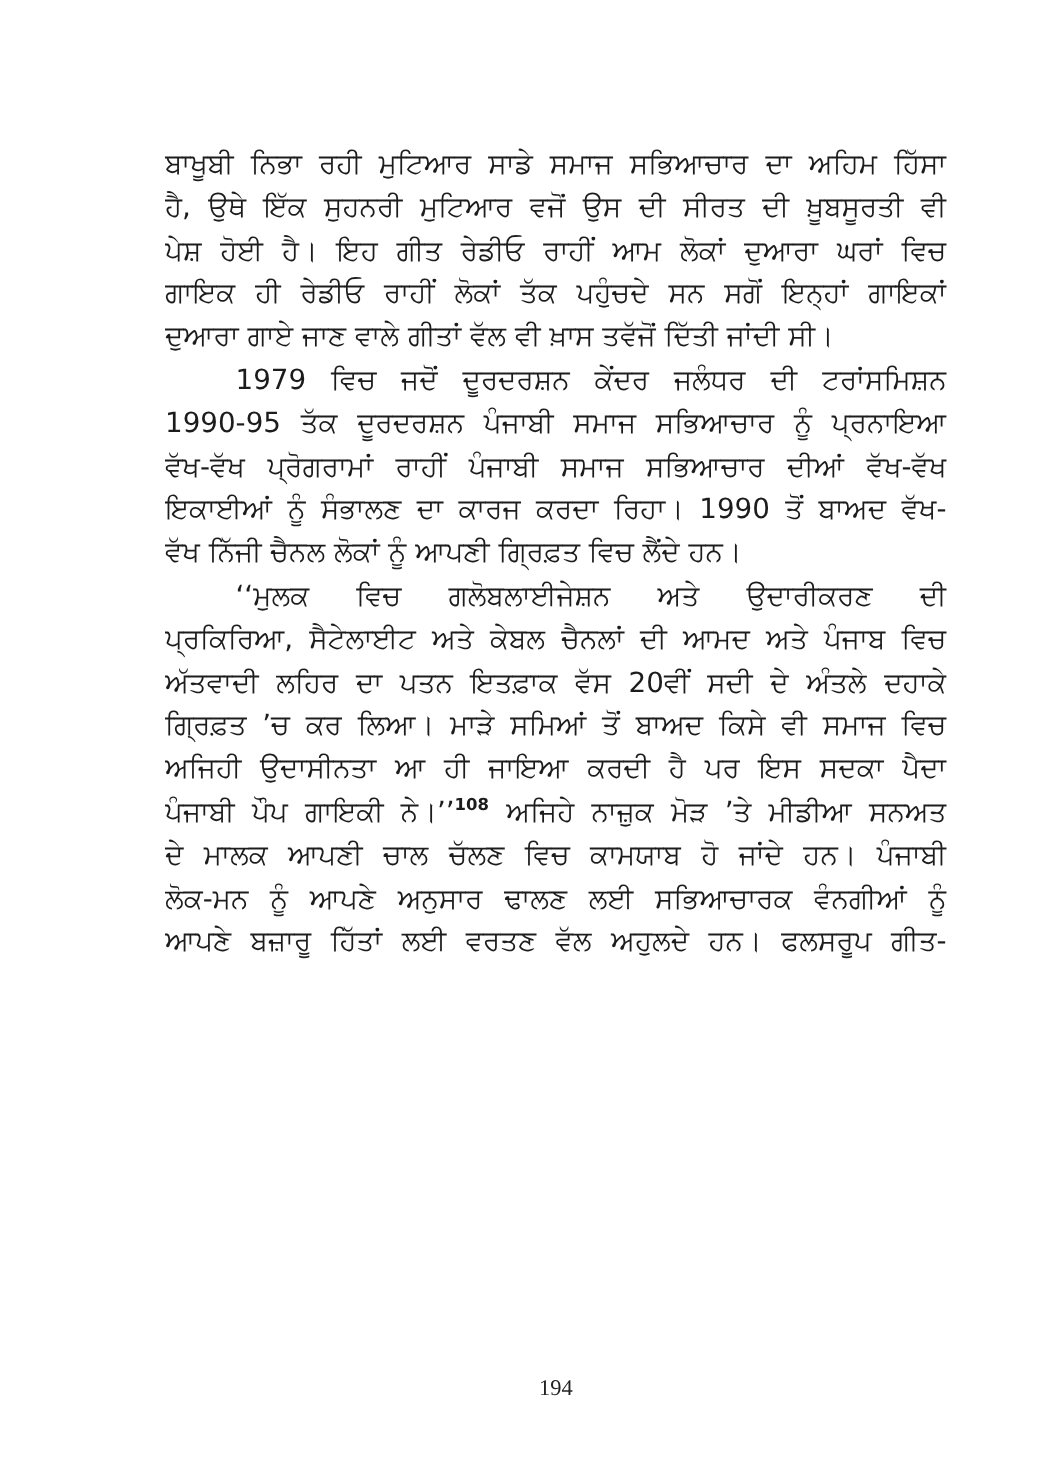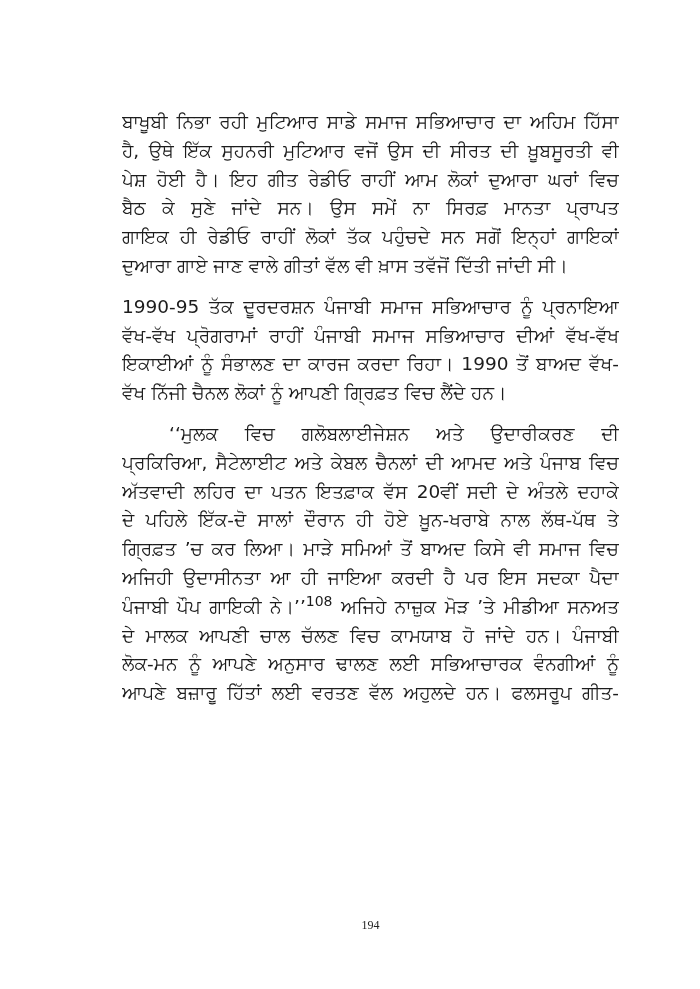--- a/index.html
+++ b/index.html
@@ -16,83 +16,82 @@
     font-family: "DejaVu Sans", sans-serif;
     overflow: hidden;
   }
   .text-block {
     position: absolute;
     left: 110px;
     top: 96px;
     width: 521px;
   }
   .para {
-    margin: 12px;
+    margin: 0;
     padding: 0;
   }
   .line {
     font-size: 18.5px;
     line-height: 28.8px;
     height: 28.8px;
     overflow: hidden;
     text-align: justify;
     text-align-last: justify;
     -moz-text-align-last: justify;
   }
   .line.indent {
     text-indent: 47px;
   }
   .line.para-end {
     text-align-last: left;
     -moz-text-align-last: left;
   }
   sup.fnref {
-    font-size: 14px;
+    font-size: 11px;
     line-height: 0;
     vertical-align: super;
-    font-weight: normal;
+    font-weight: bold;
   }
   .page-num {
     position: absolute;
     top: 918px;
     left: 110px;
     width: 521px;
     text-align: center;
     font-family: "Liberation Serif", serif;
-    font-size: 12px;
+    font-size: 15px;
     color: #222222;
   }
 </style>
 </head>
 <body>
 
 <div class="page">
   <div class="text-block">
 
     <div class="para">
       <div class="line">ਬਾਖੂਬੀ ਨਿਭਾ ਰਹੀ ਮੁਟਿਆਰ ਸਾਡੇ ਸਮਾਜ ਸਭਿਆਚਾਰ ਦਾ ਅਹਿਮ ਹਿੱਸਾ</div>
       <div class="line">ਹੈ, ਉਥੇ ਇੱਕ ਸੁਹਨਰੀ ਮੁਟਿਆਰ ਵਜੋਂ ਉਸ ਦੀ ਸੀਰਤ ਦੀ ਖ਼ੂਬਸੂਰਤੀ ਵੀ</div>
       <div class="line">ਪੇਸ਼ ਹੋਈ ਹੈ। ਇਹ ਗੀਤ ਰੇਡੀਓ ਰਾਹੀਂ ਆਮ ਲੋਕਾਂ ਦੁਆਰਾ ਘਰਾਂ ਵਿਚ</div>
-      <div class="line">ਬੈਠ ਕੇ ਸੁਣੇ ਜਾਂਦੇ ਸਨ। ਉਸ ਸਮੇਂ ਨਾ ਸਿਰਫ਼ ਮਾਨਤਾ ਪ੍ਰਾਪਤ (Approved)</div>
       <div class="line">ਗਾਇਕ ਹੀ ਰੇਡੀਓ ਰਾਹੀਂ ਲੋਕਾਂ ਤੱਕ ਪਹੁੰਚਦੇ ਸਨ ਸਗੋਂ ਇਨ੍ਹਾਂ ਗਾਇਕਾਂ</div>
       <div class="line para-end">ਦੁਆਰਾ ਗਾਏ ਜਾਣ ਵਾਲੇ ਗੀਤਾਂ ਵੱਲ ਵੀ ਖ਼ਾਸ ਤਵੱਜੋਂ ਦਿੱਤੀ ਜਾਂਦੀ ਸੀ।</div>
     </div>
 
     <div class="para">
+      <div class="line indent">1979 ਵਿਚ ਜਦੋਂ ਦੂਰਦਰਸ਼ਨ ਕੇਂਦਰ ਜਲੰਧਰ ਦੀ ਟਰਾਂਸਮਿਸ਼ਨ</div>
       <div class="line">1990-95 ਤੱਕ ਦੂਰਦਰਸ਼ਨ ਪੰਜਾਬੀ ਸਮਾਜ ਸਭਿਆਚਾਰ ਨੂੰ ਪ੍ਰਨਾਇਆ ਰਿਹਾ।</div>
       <div class="line">ਵੱਖ-ਵੱਖ ਪ੍ਰੋਗਰਾਮਾਂ ਰਾਹੀਂ ਪੰਜਾਬੀ ਸਮਾਜ ਸਭਿਆਚਾਰ ਦੀਆਂ ਵੱਖ-ਵੱਖ</div>
       <div class="line">ਇਕਾਈਆਂ ਨੂੰ ਸੰਭਾਲਣ ਦਾ ਕਾਰਜ ਕਰਦਾ ਰਿਹਾ। 1990 ਤੋਂ ਬਾਅਦ ਵੱਖ-</div>
       <div class="line para-end">ਵੱਖ ਨਿੱਜੀ ਚੈਨਲ ਲੋਕਾਂ ਨੂੰ ਆਪਣੀ ਗ੍ਰਿਫ਼ਤ ਵਿਚ ਲੈਂਦੇ ਹਨ।</div>
     </div>
 
     <div class="para">
       <div class="line indent">‘‘ਮੁਲਕ ਵਿਚ ਗਲੋਬਲਾਈਜੇਸ਼ਨ ਅਤੇ ਉਦਾਰੀਕਰਣ ਦੀ</div>
       <div class="line">ਪ੍ਰਕਿਰਿਆ, ਸੈਟੇਲਾਈਟ ਅਤੇ ਕੇਬਲ ਚੈਨਲਾਂ ਦੀ ਆਮਦ ਅਤੇ ਪੰਜਾਬ ਵਿਚ</div>
       <div class="line">ਅੱਤਵਾਦੀ ਲਹਿਰ ਦਾ ਪਤਨ ਇਤਫ਼ਾਕ ਵੱਸ 20ਵੀਂ ਸਦੀ ਦੇ ਅੰਤਲੇ ਦਹਾਕੇ</div>
-      <div class="line">ਦੇ ਪਹਿਲੇ ਇੱਕ-ਦੋ ਸਾਲਾਂ ਦੌਰਾਨ ਹੀ ਹੋਏ ਖ਼ੂਨ-ਖਰਾਬੇ ਨਾਲ ਲੱਥ-ਪੱਥ ਤੇ</div>
       <div class="line">ਗ੍ਰਿਫ਼ਤ ’ਚ ਕਰ ਲਿਆ। ਮਾੜੇ ਸਮਿਆਂ ਤੋਂ ਬਾਅਦ ਕਿਸੇ ਵੀ ਸਮਾਜ ਵਿਚ</div>
       <div class="line">ਅਜਿਹੀ ਉਦਾਸੀਨਤਾ ਆ ਹੀ ਜਾਇਆ ਕਰਦੀ ਹੈ ਪਰ ਇਸ ਸਦਕਾ ਪੈਦਾ</div>
       <div class="line"><span>ਪੰਜਾਬੀ ਪੌਪ ਗਾਇਕੀ ਨੇ।’’</span><sup class="fnref">108</sup> <span>ਅਜਿਹੇ ਨਾਜ਼ੁਕ ਮੋੜ ’ਤੇ ਮੀਡੀਆ ਸਨਅਤ</span></div>
       <div class="line">ਦੇ ਮਾਲਕ ਆਪਣੀ ਚਾਲ ਚੱਲਣ ਵਿਚ ਕਾਮਯਾਬ ਹੋ ਜਾਂਦੇ ਹਨ। ਪੰਜਾਬੀ</div>
       <div class="line">ਲੋਕ-ਮਨ ਨੂੰ ਆਪਣੇ ਅਨੁਸਾਰ ਢਾਲਣ ਲਈ ਸਭਿਆਚਾਰਕ ਵੰਨਗੀਆਂ ਨੂੰ</div>
       <div class="line">ਆਪਣੇ ਬਜ਼ਾਰੂ ਹਿੱਤਾਂ ਲਈ ਵਰਤਣ ਵੱਲ ਅਹੁਲਦੇ ਹਨ। ਫਲਸਰੂਪ ਗੀਤ-</div>
     </div>
 
   </div>
 

